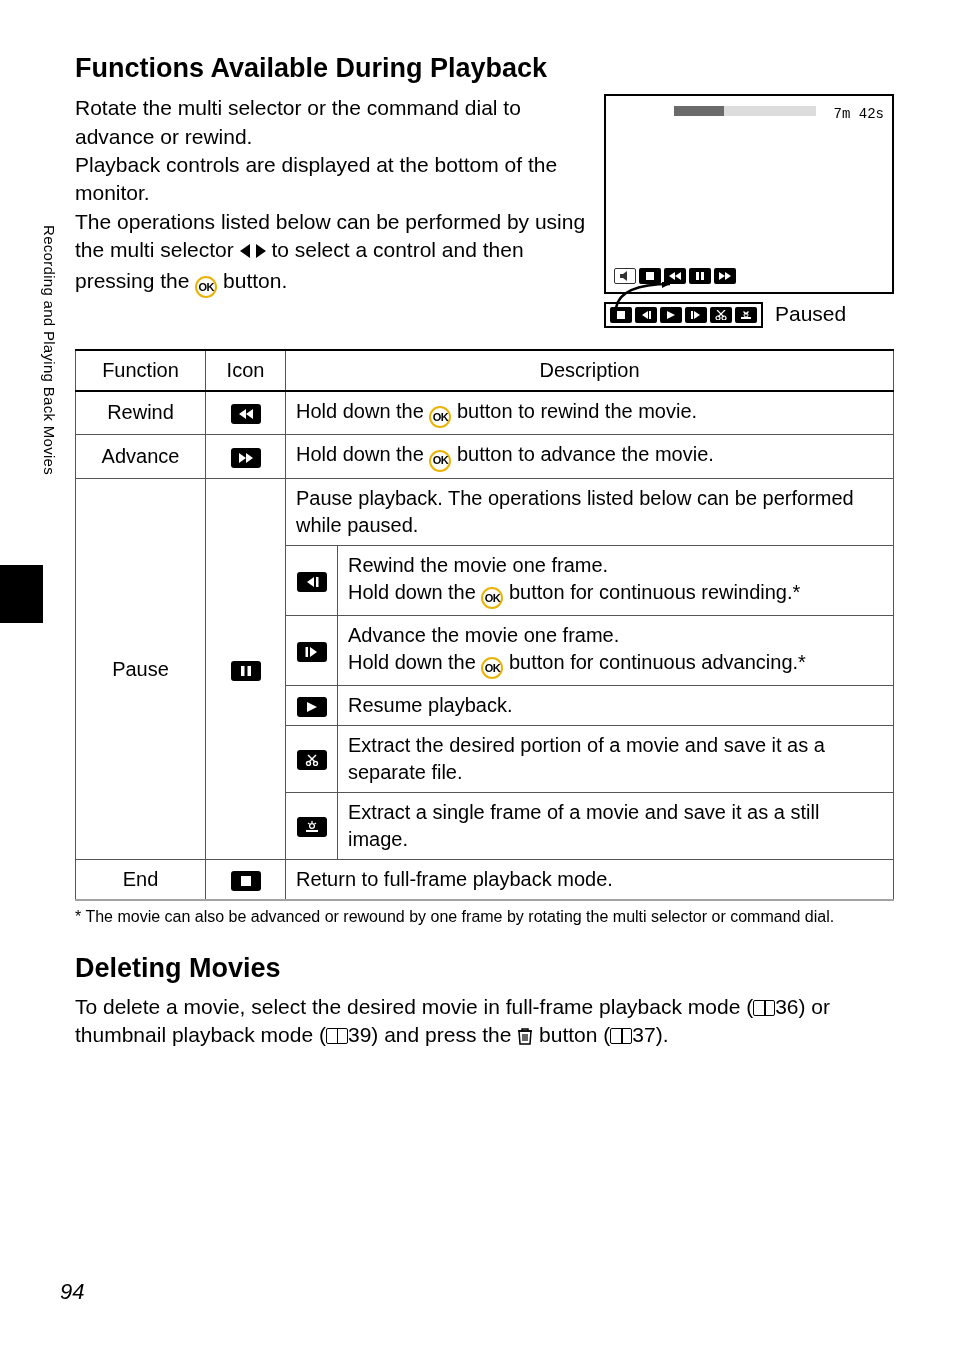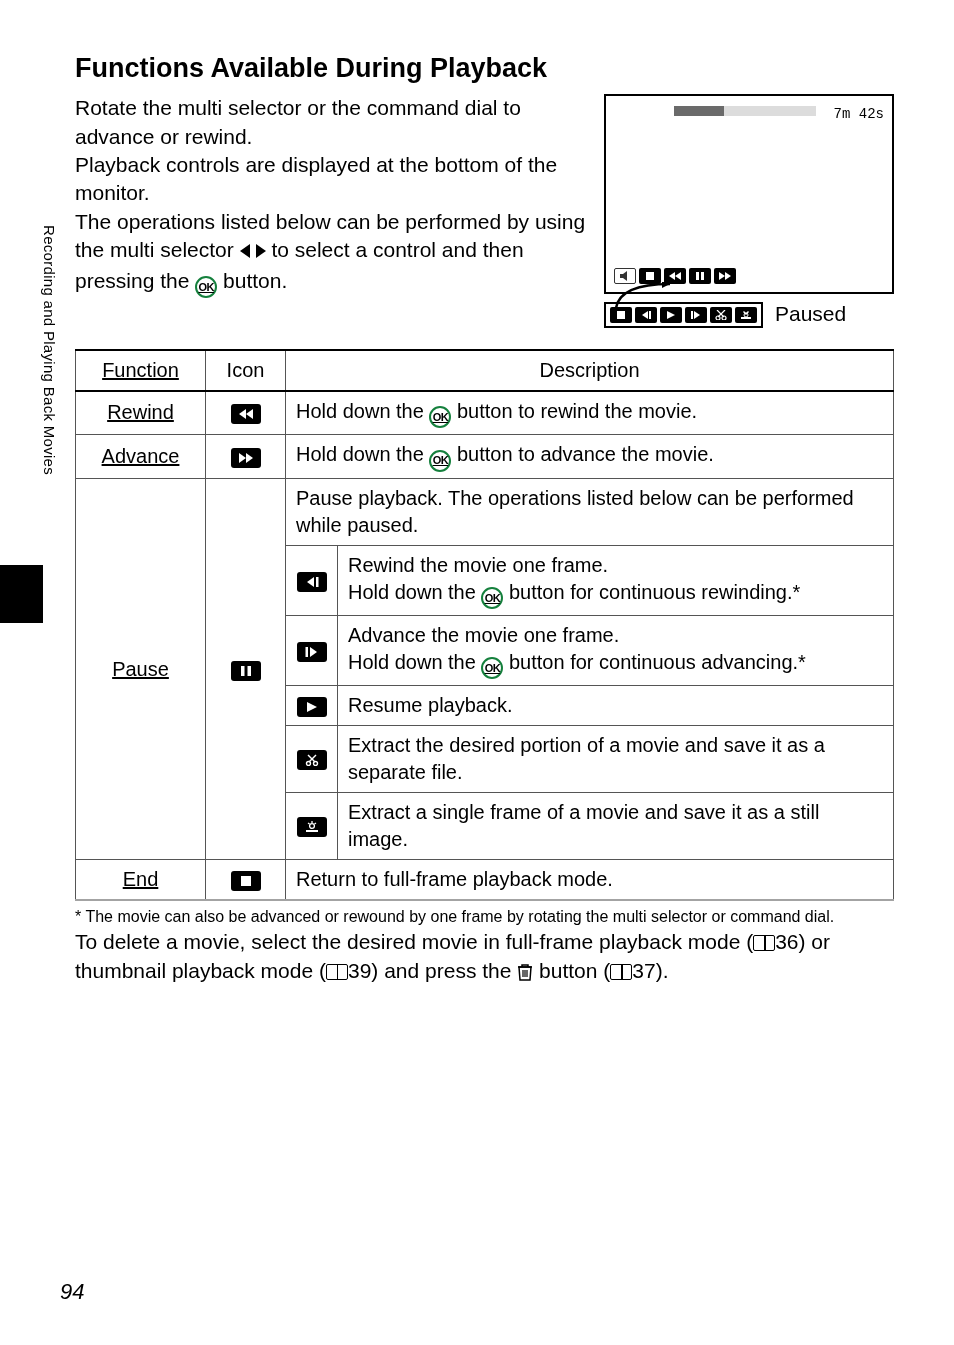--- a/index.html
+++ b/index.html
@@ -104,39 +104,38 @@
     vertical-align: middle;
   }
   table.playback th {
     border-top: 2px solid #000;
     border-bottom: 2px solid #000;
     font-weight: 400;
     text-align: center;
     background: #fff;
   }
   table.playback tr:last-child td { border-bottom: 2px solid #a3a3a3; }
-  .fn-col { width: 130px; text-align: center; text-decoration: underline; }
+  .fn-col { width: 130px; text-align: center; }
   .icon-col { width: 80px; text-align: center; }
   .icon-col2 { width: 52px; text-align: center; }
   .icon-chip {
     display: inline-flex; align-items: center; justify-content: center;
     width: 30px; height: 20px; background: #000; border-radius: 3px;
     color: #fff;
   }
   .icon-chip svg { display: block; }
   .desc { text-align: left; }
   .ok-icon {
     display: inline-flex;
     align-items: center; justify-content: center;
     width: 22px; height: 22px;
-    border: 2px solid #15803d; border-radius: 50%;
+    border: 2px solid #eab308; border-radius: 50%;
     font-size: 11px; font-weight: 700;
     vertical-align: -3px;
     letter-spacing: -0.5px;
-    text-decoration: underline;
   }
   .lr-icon { display: inline-block; vertical-align: -2px; }
   .footnote { font-size: 16px; line-height: 1.3; margin-top: 6px; padding-left: 18px; text-indent: -18px; }
   .delete-h { margin-top: 22px; margin-bottom: 6px; }
   .book-icon {
     display: inline-block; width: 22px; height: 16px;
     border: 1.5px solid #000; border-radius: 2px;
     position: relative; vertical-align: -2px;
   }
   .book-icon::after {
@@ -383,20 +382,21 @@
               </svg>
             </span>
       </td>
       <td class="desc" colspan="2">Return to full-frame playback mode.</td>
     </tr>
   </tbody>
     </table>
 
   <p class="footnote">*  The movie can also be advanced or rewound by one frame by rotating the multi selector or command dial.</p>
 
+  <h2 class="delete-h">Deleting Movies</h2>
   <p>
     <span>To delete a movie, select the desired movie in full-frame playback mode (</span><span class="book-icon"></span><span>36) or thumbnail playback mode (</span><span class="book-icon"></span><span>39) and press the </span><span class="trash-icon"><svg width="16" height="18" viewBox="0 0 16 18">
           <path d="M2 4 L14 4 L13 17 L3 17 Z" fill="none" stroke="#000" stroke-width="1.5"></path>
           <path d="M1 4 L15 4" stroke="#000" stroke-width="1.5"></path>
           <path d="M5 4 L5 2 L11 2 L11 4" fill="none" stroke="#000" stroke-width="1.5"></path>
           <line x1="6" y1="7" x2="6" y2="14" stroke="#000" stroke-width="1.2"></line>
           <line x1="8" y1="7" x2="8" y2="14" stroke="#000" stroke-width="1.2"></line>
           <line x1="10" y1="7" x2="10" y2="14" stroke="#000" stroke-width="1.2"></line>
         </svg></span><span> button (</span><span class="book-icon"></span><span>37).</span>
   </p>

